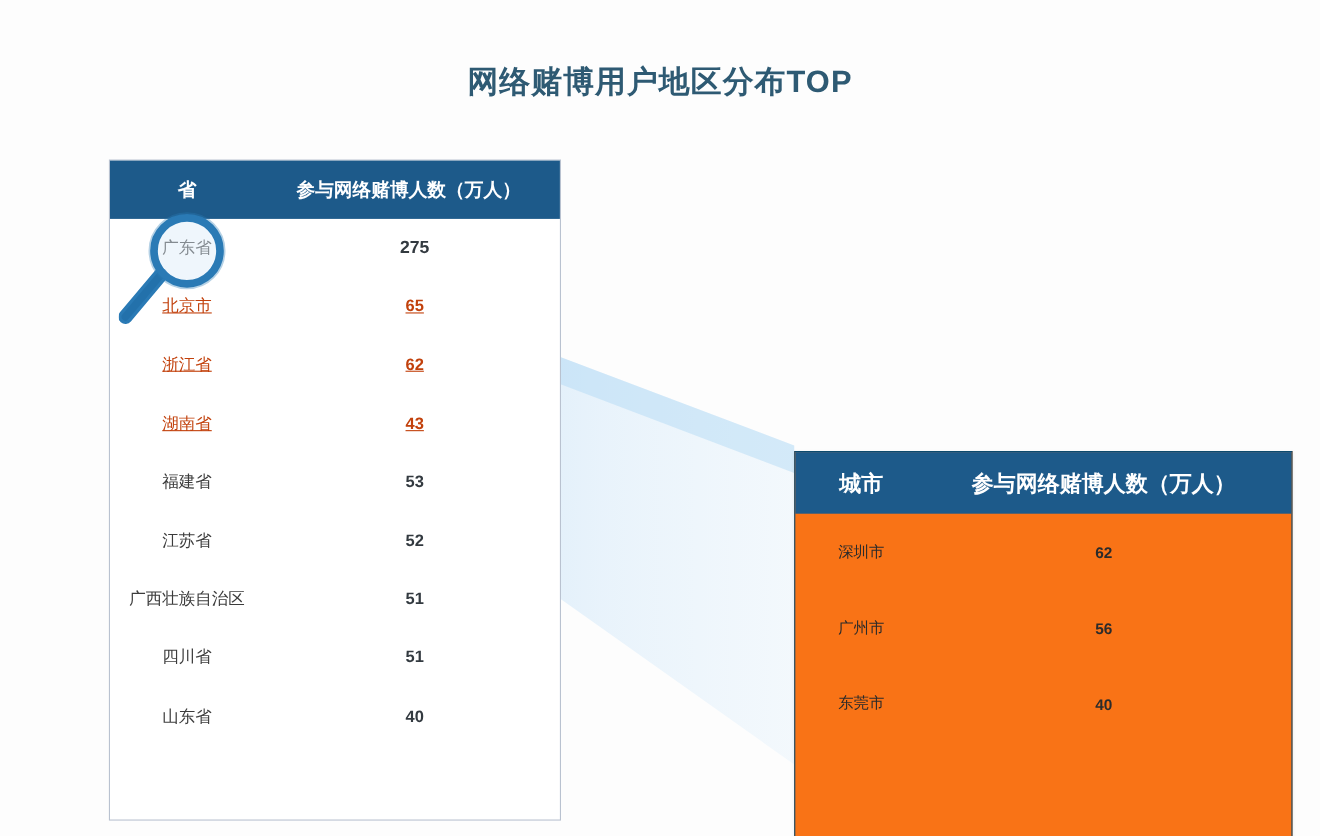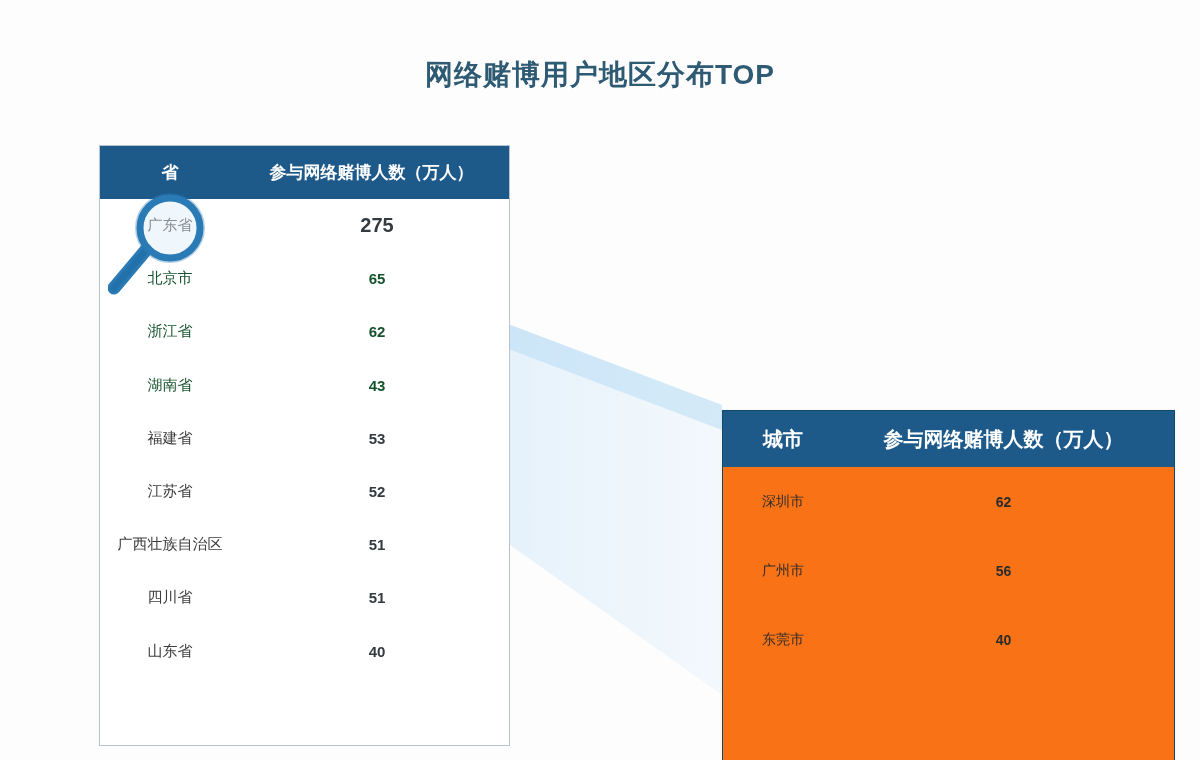--- a/index.html
+++ b/index.html
@@ -96,25 +96,25 @@
     text-align: center;
     font-weight: 500;
   }
   .prow .cell-val {
     flex: 1;
     text-align: center;
     padding-right: 6px;
     font-weight: bold;
     color: #333a40;
   }
-  .prow.first .cell-val { font-size: 20px; }
+  .prow.first .cell-val { font-size: 16px; }
 
   
   .prow.dim .cell-name,
-  .prow.dim .cell-val { color: #14532d; }
+  .prow.dim .cell-val { color: #c2410c; text-decoration: underline; }
 
   
   .city-table {
     position: absolute;
     left: 722px;
     top: 410px;
     width: 453px;
     height: 355px;
     background: #f97316;
     border: 1px solid #0c4a6e;

